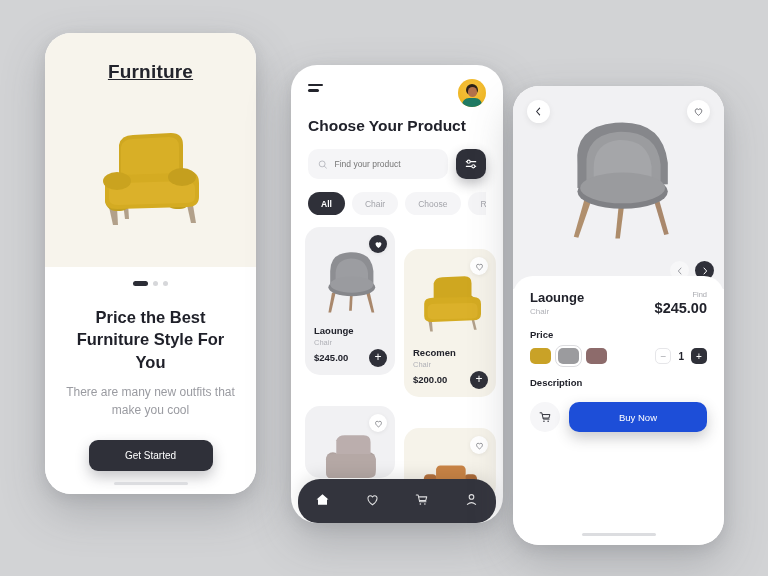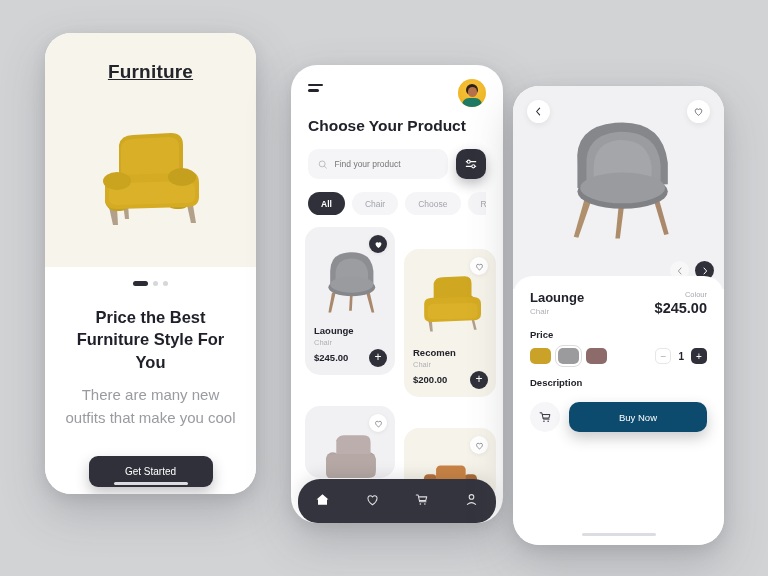--- a/index.html
+++ b/index.html
@@ -34,23 +34,23 @@
   }
   .p1-chair-wrap { flex: 1; display: flex; align-items: center; justify-content: center; width: 100%; }
   .p1-body { padding: 0 16px; text-align: center; background:#fff; height: 227px; }
   .dots { display: flex; gap: 5px; justify-content: center; align-items: center; margin-top: 14px; }
   .dot { width: 5px; height: 5px; border-radius: 50%; background: #d6d7da; }
   .dot.active { width: 15px; height: 5px; border-radius: 3px; background: #2c2d36; }
   .p1-head {
     margin-top: 20px; font-size: 16.5px; font-weight: bold;
     color: #1f2029; line-height: 1.35;
   }
-  .p1-sub { margin-top: 10px; font-size: 15px; color: #9a9ba1; line-height: 1.55; }
+  .p1-sub { margin-top: 10px; font-size: 12px; color: #9a9ba1; line-height: 1.55; }
   .p1-btn {
-    margin: 27px auto 0; width: 124px; height: 31px;
+    margin: 20px auto 0; width: 124px; height: 31px;
     background: #2f3039; color: #fff; border: none; border-radius: 9px;
     font-size: 10px; font-family: inherit; cursor: pointer;
     box-shadow: 0 6px 14px rgba(47,48,57,.28);
   }
   .home-bar {
     position: absolute; bottom: 9px; left: 50%; transform: translateX(-50%);
     width: 74px; height: 3px; border-radius: 2px; background: #dcdde0;
   }
 
   
@@ -177,21 +177,21 @@
   .stp.minus { background: #fff; border: 1px solid #e6e6e9; color: #a8a9af; }
   .stp.plus { background: #2f3039; color: #fff; }
   .qty { font-size: 10px; font-weight: bold; color: #21222b; }
   .p3-desc { font-size: 8px; color: #9fa0a6; line-height: 1.7; margin-top: 6px; }
   .p3-actions { display: flex; align-items: center; gap: 9px; margin-top: 14px; }
   .cartbtn {
     width: 30px; height: 30px; border-radius: 50%; background: #f6f6f8;
     display: flex; align-items: center; justify-content: center; cursor: pointer;
   }
   .buybtn {
-    flex: 1; height: 30px; background: #0c4a6e; color: #fff;
+    flex: 1; height: 30px; background: #1d4ed8; color: #fff;
     border: none; border-radius: 10px; font-family: inherit; font-size: 9.5px;
     cursor: pointer; box-shadow: 0 6px 14px rgba(47,48,57,.25);
   }
 </style>
 </head>
 <body>
 
 <div class="stage">
 
   <div class="phone" id="phone1">
@@ -411,21 +411,21 @@
       </div>
     </div>
 
     <div class="p3-sheet">
       <div class="p3-row1">
         <div>
           <div class="p3-name">Laounge</div>
           <div class="p3-cat">Chair</div>
         </div>
         <div>
-          <div class="p3-plabel">Colour</div>
+          <div class="p3-plabel">Find</div>
           <div class="p3-price">$245.00</div>
         </div>
       </div>
 
       <div class="p3-sec">Price</div>
       <div class="p3-row2">
         <div class="swatches">
           <div class="sw" style="background:#c9a227"></div>
           <div class="sw sel" style="background:#9b9b9e"></div>
           <div class="sw" style="background:#8d6b6b"></div>

